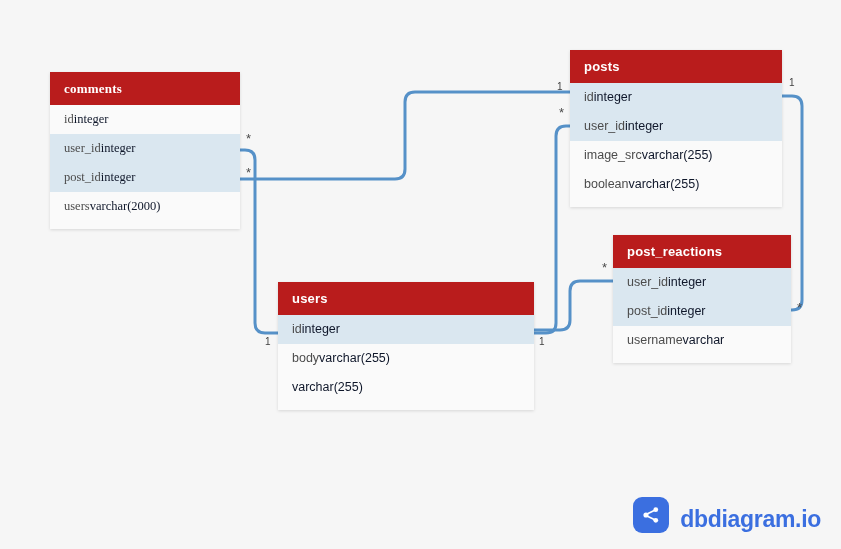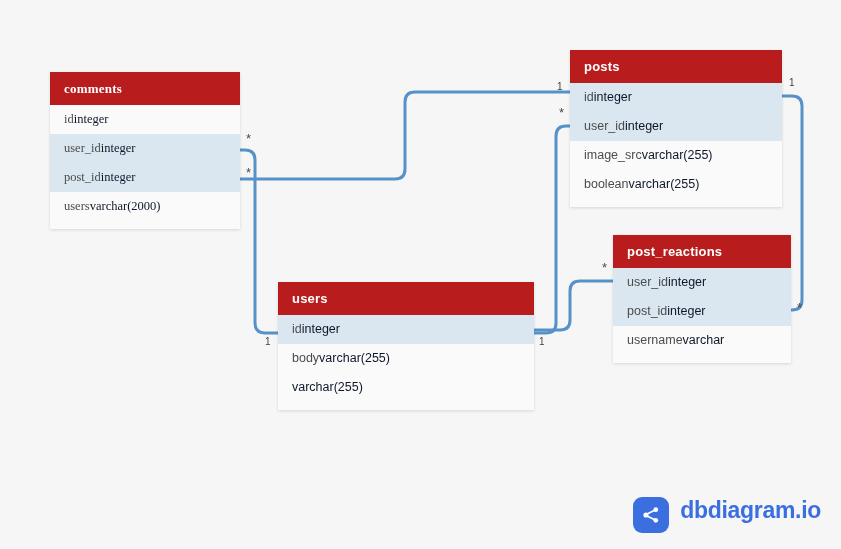--- a/index.html
+++ b/index.html
@@ -89,21 +89,21 @@
   .table-foot {
     height: 8px;
     background: #fafafa;
   }
   
   #watermark {
     position: absolute;
     right: 20px;
     bottom: 16px;
     display: flex;
-    align-items: flex-start;
+    align-items: flex-end;
     gap: 11px;
     margin-top: 41px;
   }
   #wm-mark {
     width: 36px;
     height: 36px;
     border-radius: 9px;
     background: #3b6fe0;
     display: flex;
     align-items: center;

